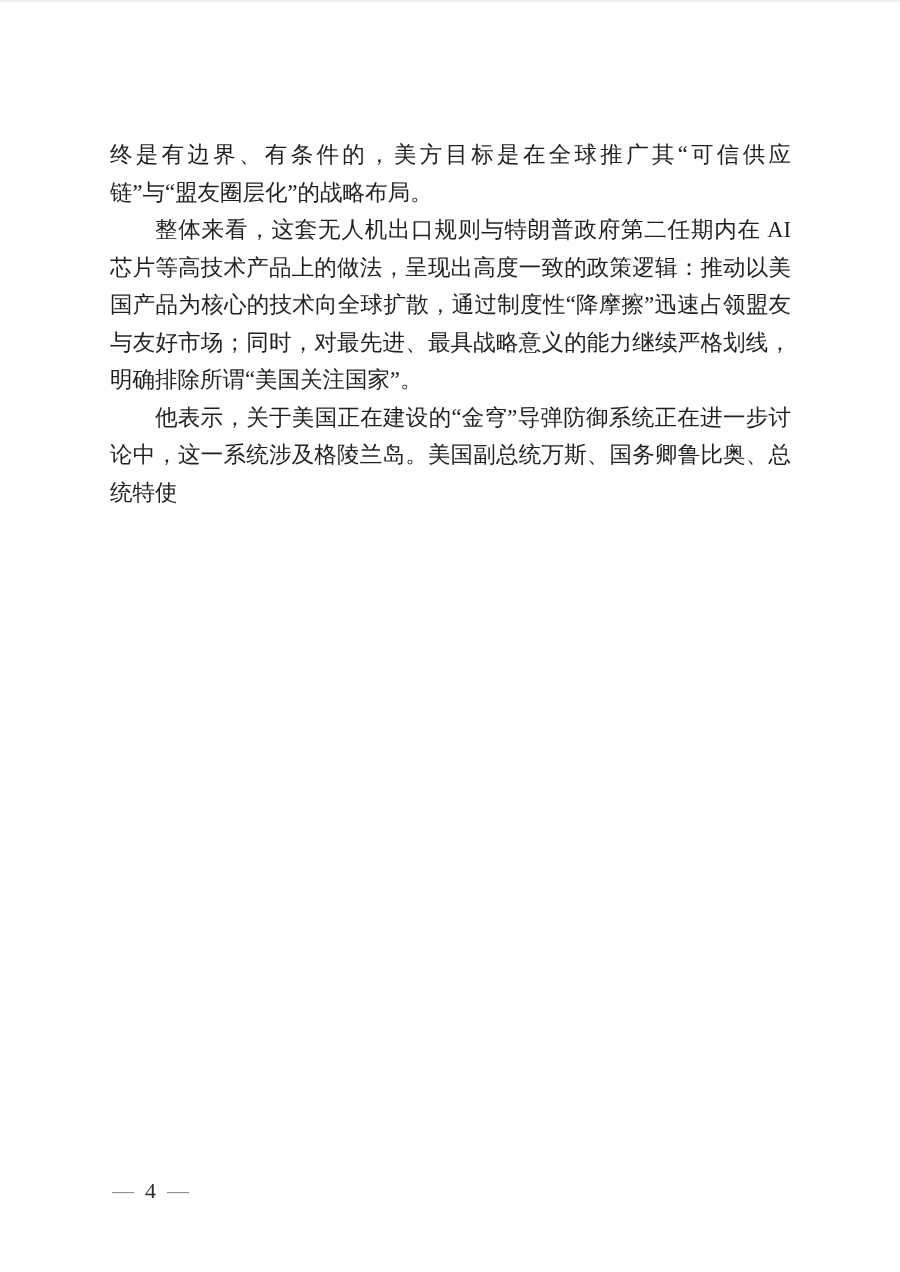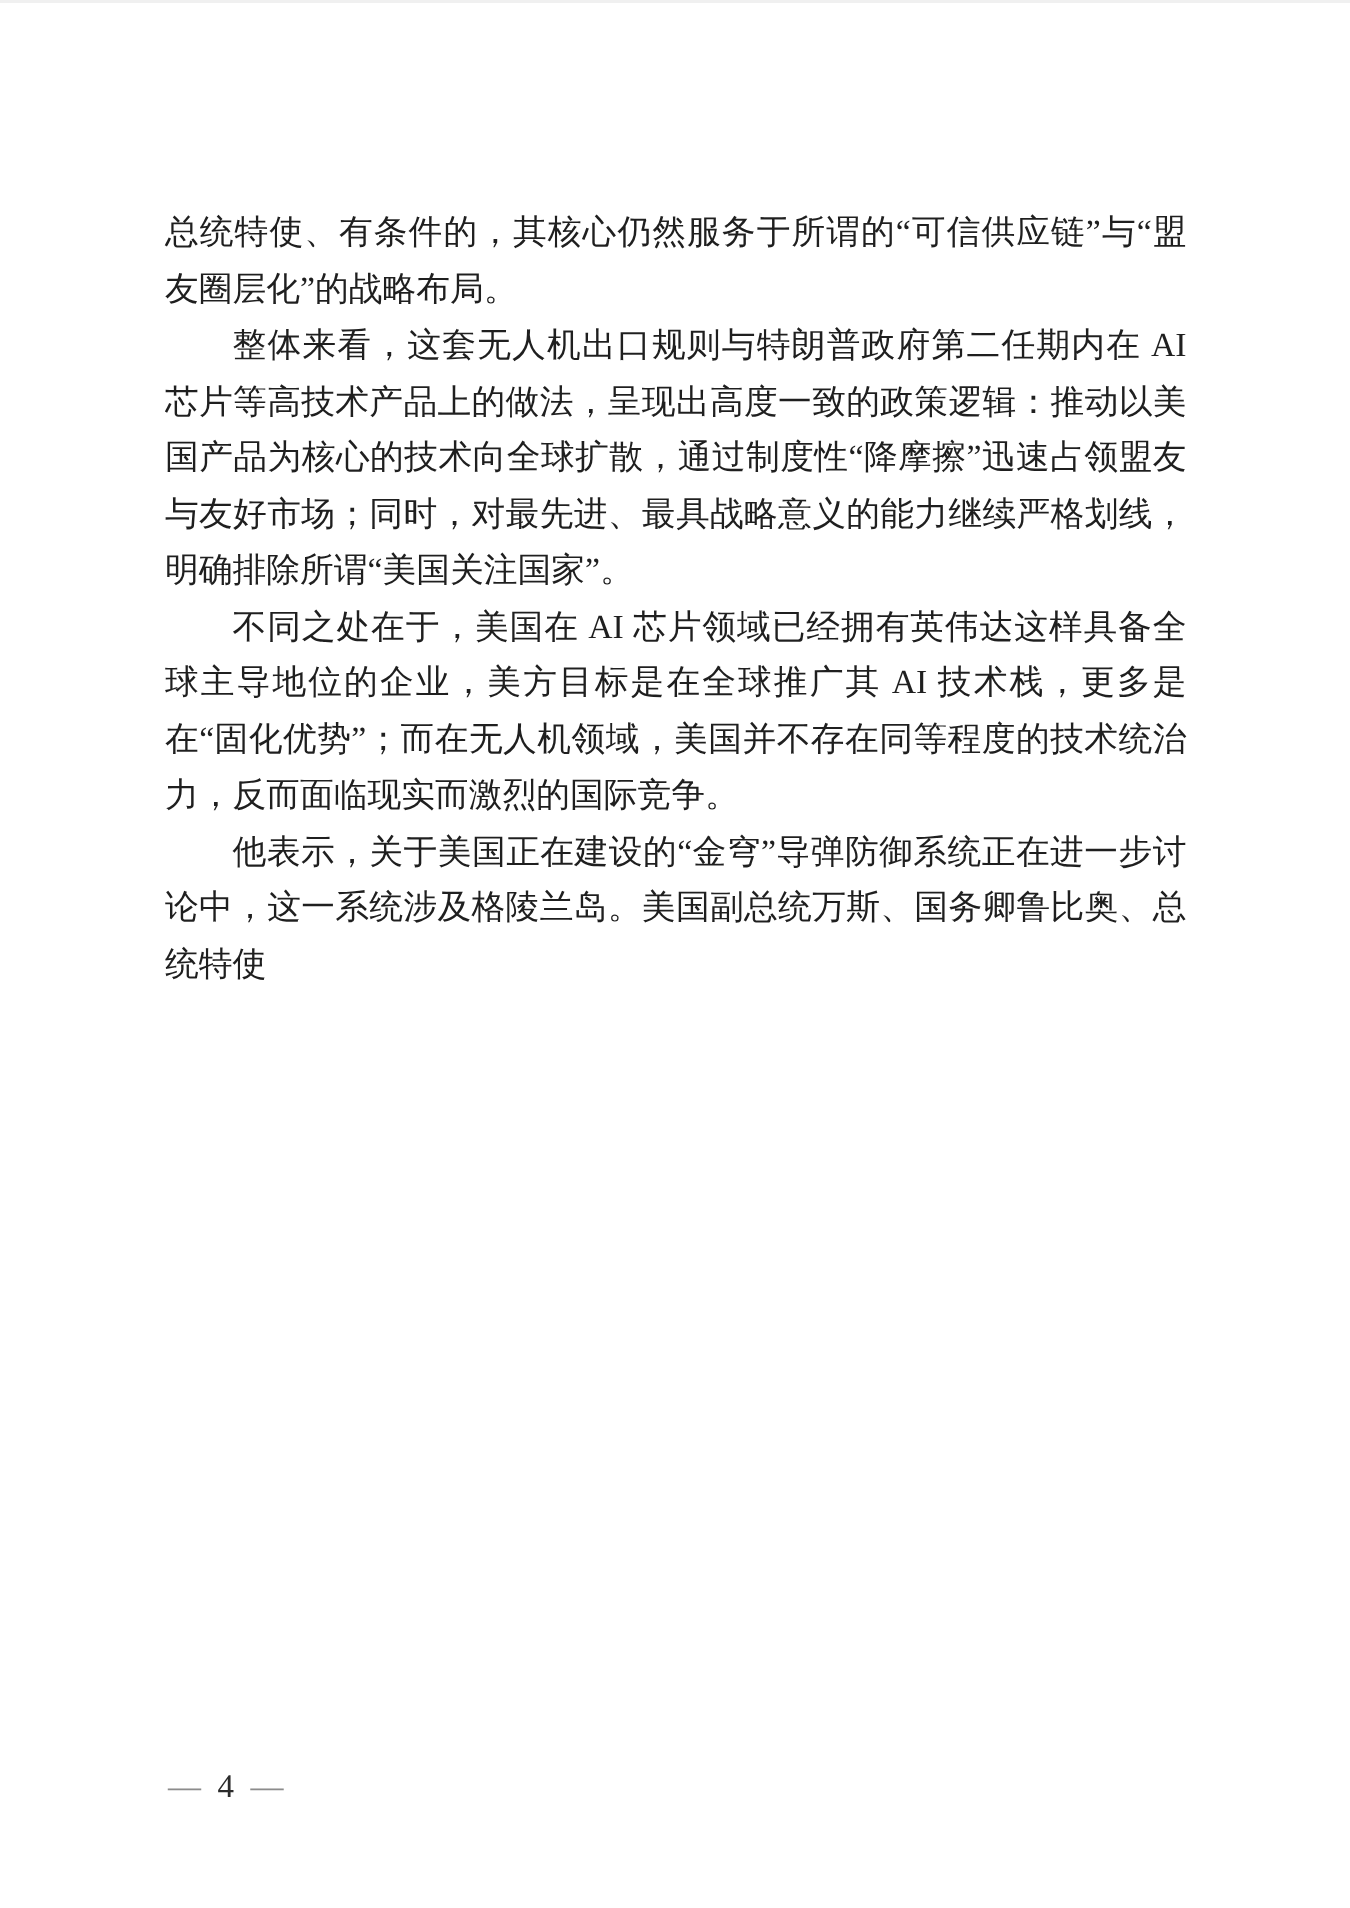--- a/index.html
+++ b/index.html
@@ -67,23 +67,22 @@
     color: #2b2b2b;
   }
 </style>
 </head>
 <body>
 
 <div class="page">
   <div class="page-top-edge"></div>
 
   <div class="content">
-    <p class="continuation">总统特使、有条件的，其核心仍然服务于所谓的“可信供应链”与“盟友圈层化”的战略布局。</p>
+    <p class="continuation">终是有边界、有条件的，美方目标是在全球推广其“可信供应链”与“盟友圈层化”的战略布局。</p>
     <p>整体来看，这套无人机出口规则与特朗普政府第二任期内在 AI 芯片等高技术产品上的做法，呈现出高度一致的政策逻辑：推动以美国产品为核心的技术向全球扩散，通过制度性“降摩擦”迅速占领盟友与友好市场；同时，对最先进、最具战略意义的能力继续严格划线，明确排除所谓“美国关注国家”。</p>
-    <p>不同之处在于，美国在 AI 芯片领域已经拥有英伟达这样具备全球主导地位的企业，美方目标是在全球推广其 AI 技术栈，更多是在“固化优势”；而在无人机领域，美国并不存在同等程度的技术统治力，反而面临现实而激烈的国际竞争。</p>
 
 
     <p>他表示，关于美国正在建设的“金穹”导弹防御系统正在进一步讨论中，这一系统涉及格陵兰岛。美国副总统万斯、国务卿鲁比奥、总统特使</p>
   </div>
 
   <div class="footer">
     <span class="dash">—</span><span class="num">4</span><span class="dash">—</span>
   </div>
 </div>
 

